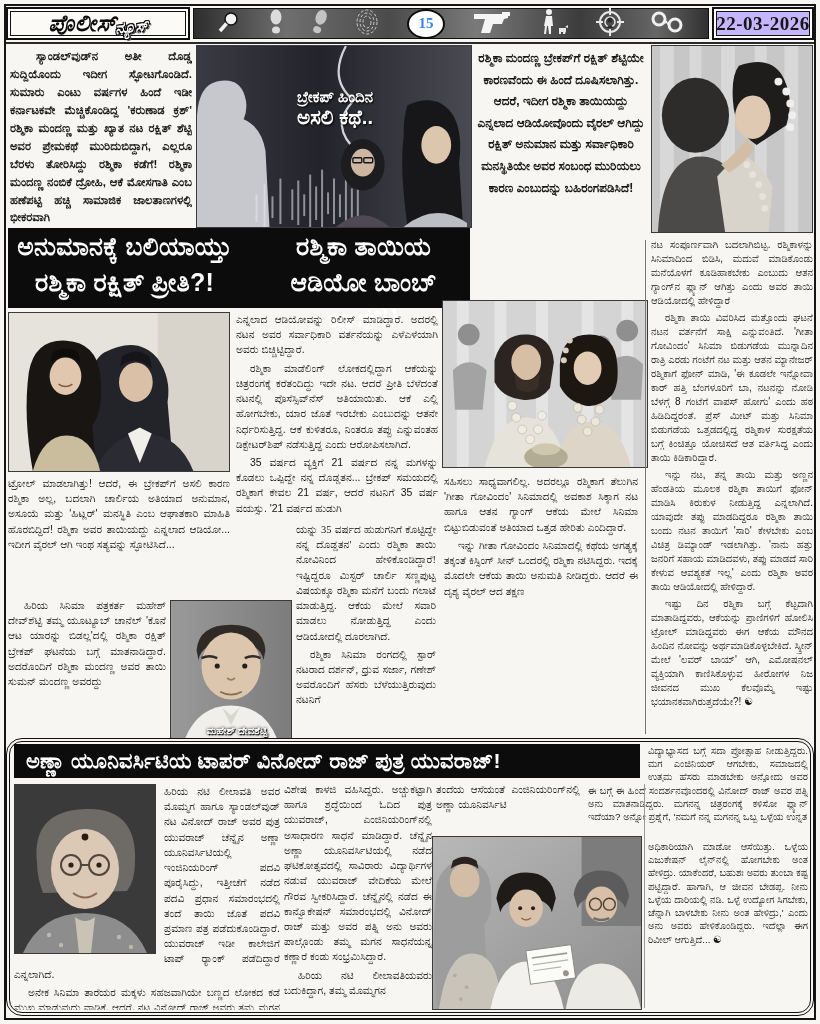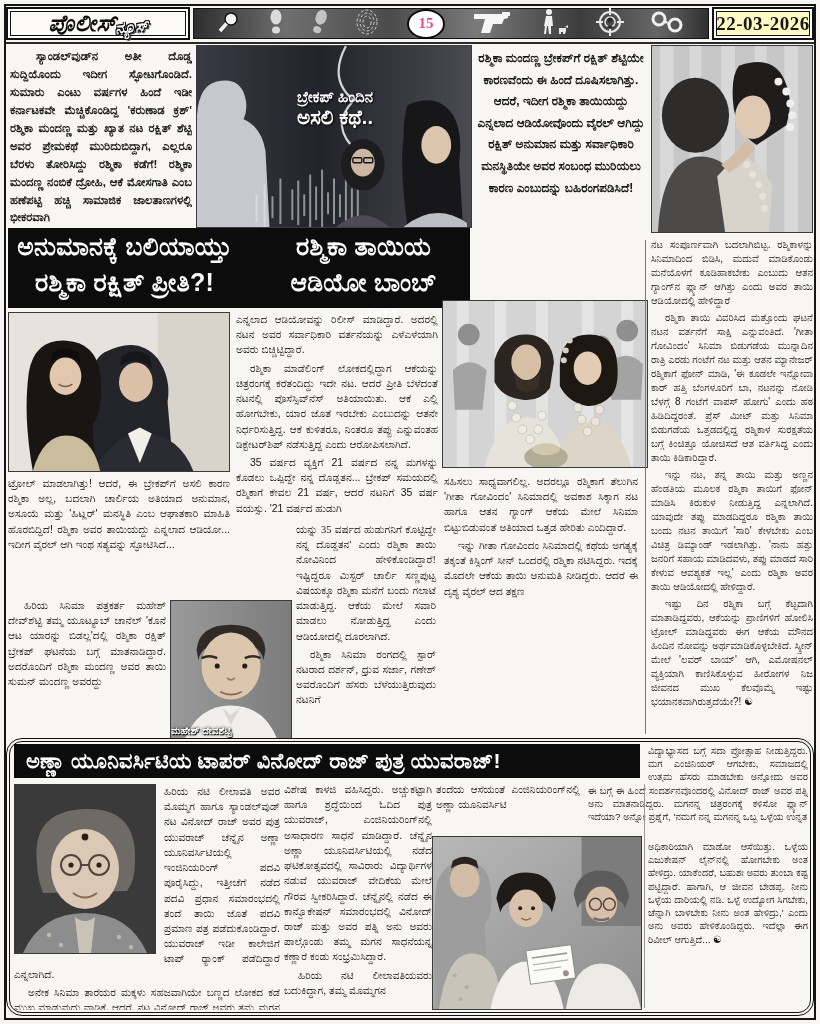--- a/index.html
+++ b/index.html
@@ -11,22 +11,22 @@
   .masthead{border:2px solid #111;box-shadow:inset 0 0 0 2px #fff, inset 0 0 0 3px #111;
             background:#fbfaf7;display:flex;align-items:center;justify-content:center;gap:2px;}
   .masthead .title{font-size:23px;font-weight:900;letter-spacing:.5px;color:#0d0d0d;font-style:italic;}
   .masthead .subtitle{font-size:15px;font-weight:800;font-style:italic;color:#fff;margin-left:-4px;
             transform:rotate(-5deg) translateY(3px);
             text-shadow:-1px -1px 0 #000,1px -1px 0 #000,-1px 1px 0 #000,1px 1px 0 #000,2px 2px 0 #555;}
   .iconstrip{background:linear-gradient(90deg,#2e2e2e 0%,#6f6f6f 18%,#4b4b4b 38%,#7a7a7a 55%,#3c3c3c 75%,#666 90%,#303030 100%);
              border:1px solid #111;display:flex;align-items:center;justify-content:space-around;padding:0 10px;}
   .badge15{width:34px;height:26px;background:#fff;border:2px solid #0c0c0c;border-radius:50%;
            display:flex;align-items:center;justify-content:center;
-           font:700 15px "Liberation Serif",serif;color:#ec4899;}
-  .datebox{border:2px solid #111;box-shadow:inset 0 0 0 2px #fff,inset 0 0 0 3px #111;background:#fef9c3;
+           font:700 15px "Liberation Serif",serif;color:#3b82f6;}
+  .datebox{border:2px solid #111;box-shadow:inset 0 0 0 2px #fff,inset 0 0 0 3px #111;background:#c4b5fd;
            display:flex;align-items:center;justify-content:center;
            font:700 19px "Liberation Serif",serif;letter-spacing:.5px;}
   
   .tb{font-size:10.5px;line-height:1.45;text-align:justify;overflow:hidden;}
   .tb p{margin:0 0 3px 0;}
   .tb p + p{text-indent:14px;}
   .tb.first-indent > p:first-child{text-indent:26px;}
   .bold{font-weight:700;}
   .standfirst{font-weight:700;text-align:center;font-size:12px;line-height:1.8;}
   .headline{background:#0c0c0c;color:#fff;display:flex;flex-direction:row;justify-content:center;
@@ -35,21 +35,21 @@
   .headline .l2{font-size:25px;line-height:36px;letter-spacing:.3px;margin-left:16px;}
   .photo{border:1px solid #3a3a3a;overflow:hidden;background:#bbb;}
   .photo svg{display:block;width:100%;height:100%;}
   .caption-overlay{position:absolute;left:0;right:0;bottom:4px;text-align:center;color:#fff;
             font-weight:800;font-size:15px;letter-spacing:.3px;
             text-shadow:-1px -1px 0 #222,1px -1px 0 #222,-1px 1px 0 #222,1px 1px 0 #222;}
   .kicker{position:absolute;text-align:center;color:#fff;font-weight:800;
             text-shadow:1px 1px 2px #000;}
   .kicker .k1{font-size:15px;margin-top:36px;}
   .kicker .k2{font-size:20px;}
-  .photocap{position:absolute;left:0;right:0;bottom:2px;color:#fff;
+  .photocap{position:absolute;left:12px;right:0;bottom:2px;text-align:center;color:#fff;
             font-weight:700;font-size:10px;text-shadow:0 0 3px #000,1px 1px 1px #000;}
   .vrule{position:absolute;width:1px;background:#777;}
   
   .bottombox{border:4px double #111;border-radius:16px;background:#f7f6f2;}
   .bheadline{background:#0c0c0c;color:#fff;display:flex;align-items:center;
              font-weight:900;font-size:21px;padding-left:12px;letter-spacing:.2px;}
   .floatimg{float:left;width:140px;height:168px;margin:0 8px 2px 0;border:1px solid #3a3a3a;}
   .floatimg svg{display:block;width:100%;height:100%;}
 </style>
 </head>

